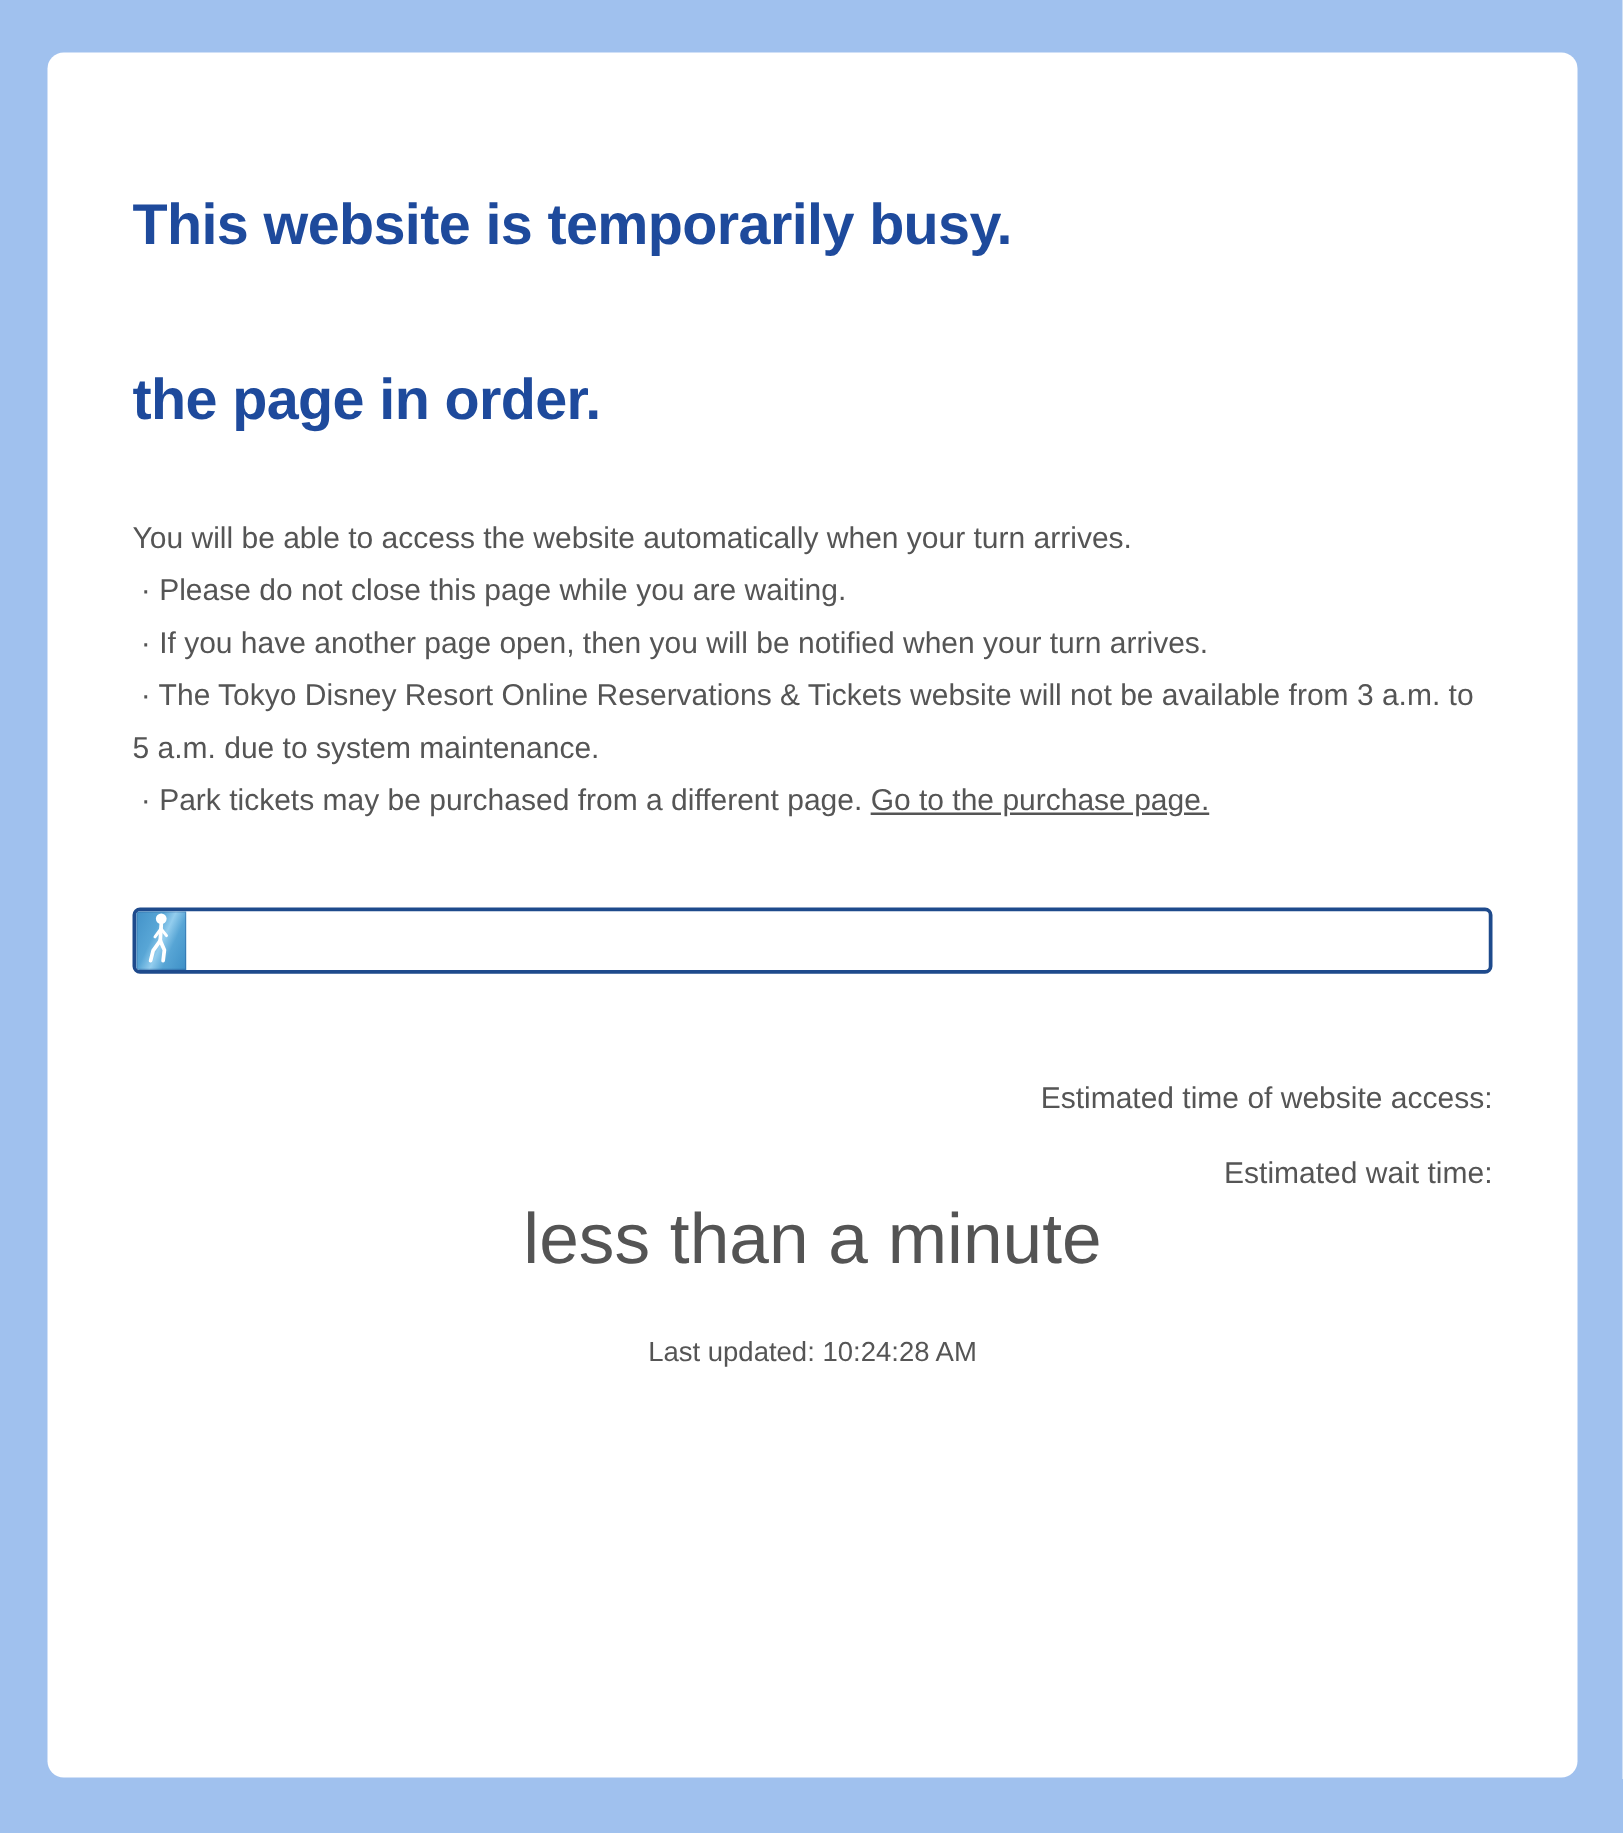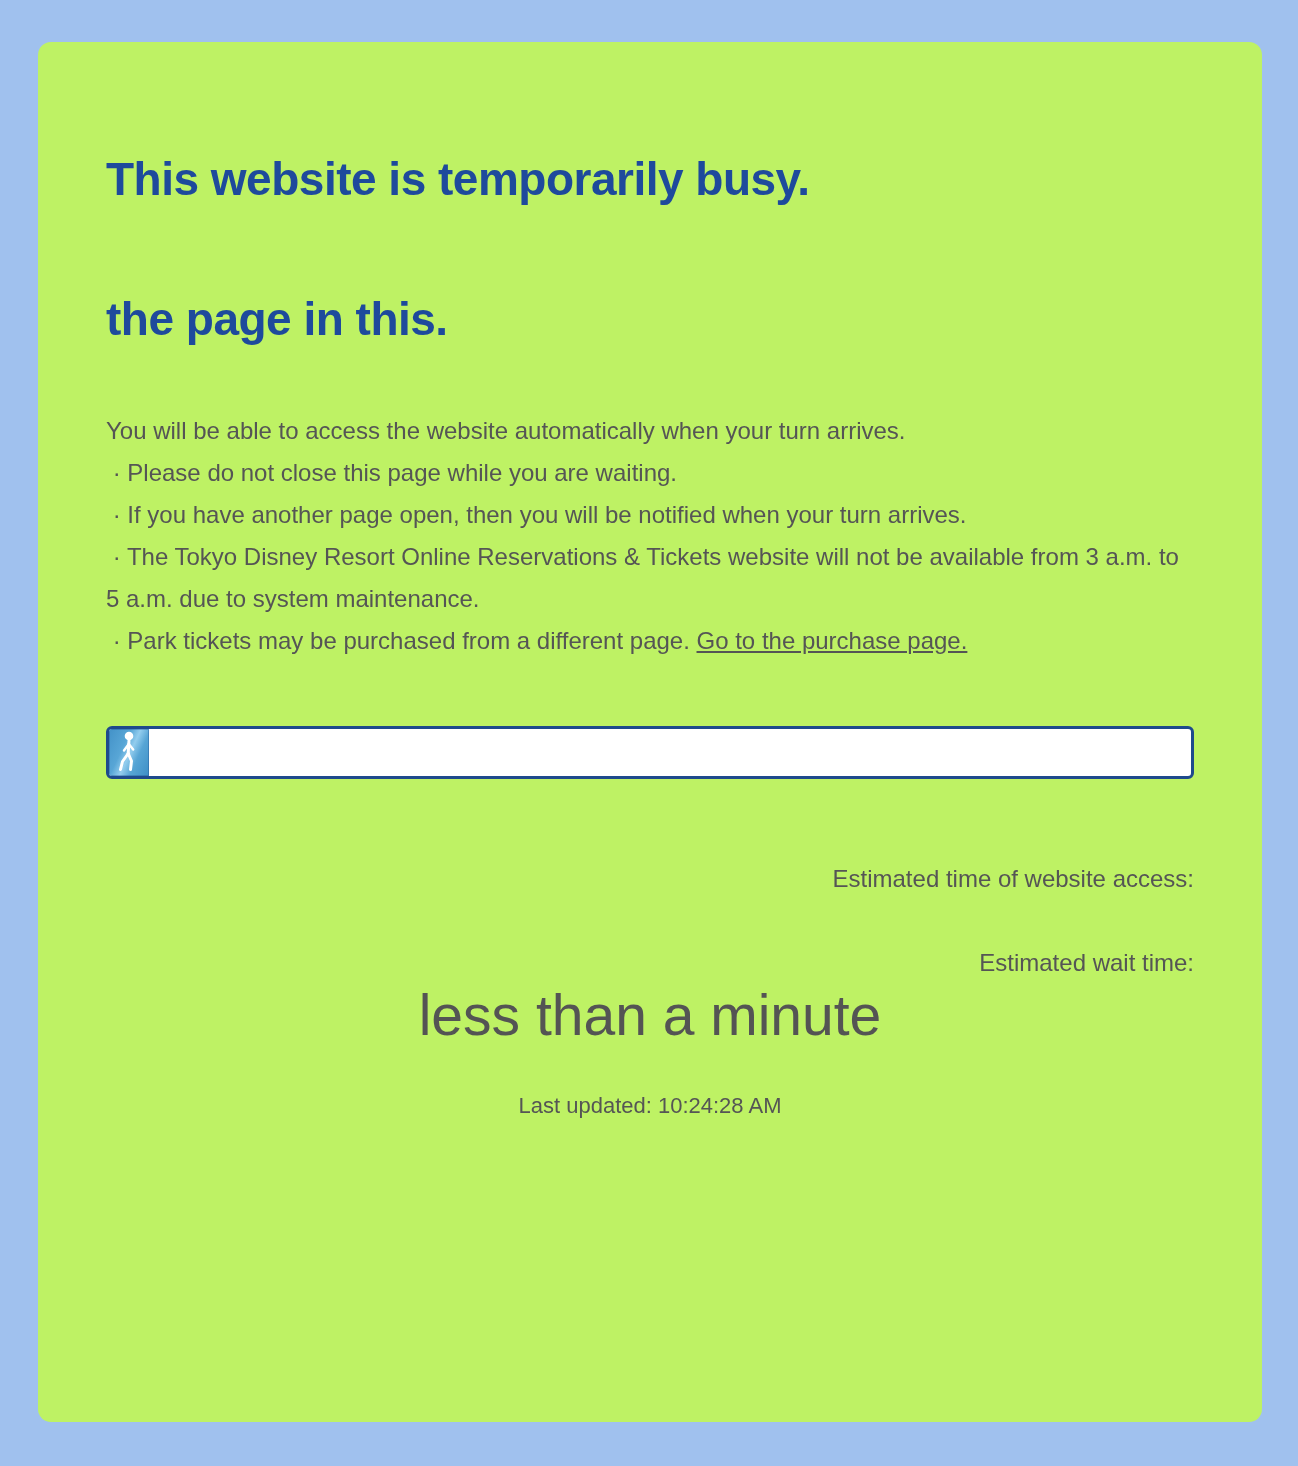--- a/index.html
+++ b/index.html
@@ -5,21 +5,21 @@
   * { box-sizing: border-box; }
   html, body { margin: 0; padding: 0; }
   body {
     background: #a0c1ee;
     font-family: "Liberation Sans", sans-serif;
     width: 1298px;
     height: 1466px;
     padding: 42px 36px 44px 38px;
   }
   .card {
-    background: #bef264;
+    background: #ffffff;
     border-radius: 13px;
     width: 1224px;
     height: 1380px;
     padding: 102px 68px 0 68px;
   }
   .heading {
     color: #1e4a9c;
     font-weight: bold;
     font-size: 46px;
     line-height: 70px;
@@ -57,41 +57,41 @@
     align-items: center;
     justify-content: center;
   }
   .status { text-align: center; color: #555555; }
   .status-label {
     font-size: 24px;
     line-height: 30px;
     margin-top: 85px;
     text-align: right;
   }
-  .status-label.wait { margin-top: 54px; }
+  .status-label.wait { margin-top: 30px; }
   .status-value {
     font-size: 57px;
     line-height: 66px;
     color: #545454;
     margin-top: 4px;
   }
   .last-updated {
     font-size: 22px;
     line-height: 28px;
     margin-top: 44px;
   }
 </style>
 </head>
 <body>
 
 <div class="card">
 
   <h1 class="heading"><span>This website is temporarily busy.</span><br>
     <br>
-    <span>the page in this.</span>
+    <span>the page in order.</span>
   </h1>
 
   <div class="notice">
     <p>You will be able to access the website automatically when your turn arrives.</p>
     <p>&nbsp;· Please do not close this page while you are waiting.</p>
     <p>&nbsp;· If you have another page open, then you will be notified when your turn arrives.</p>
     <p>&nbsp;· The Tokyo Disney Resort Online Reservations &amp; Tickets website will not be available from 3 a.m. to 5 a.m. due to system maintenance.</p>
     <p><span>&nbsp;· Park tickets may be purchased from a different page.</span>
       <a href="#" class="purchase-link">Go to the purchase page.</a>
     </p>

